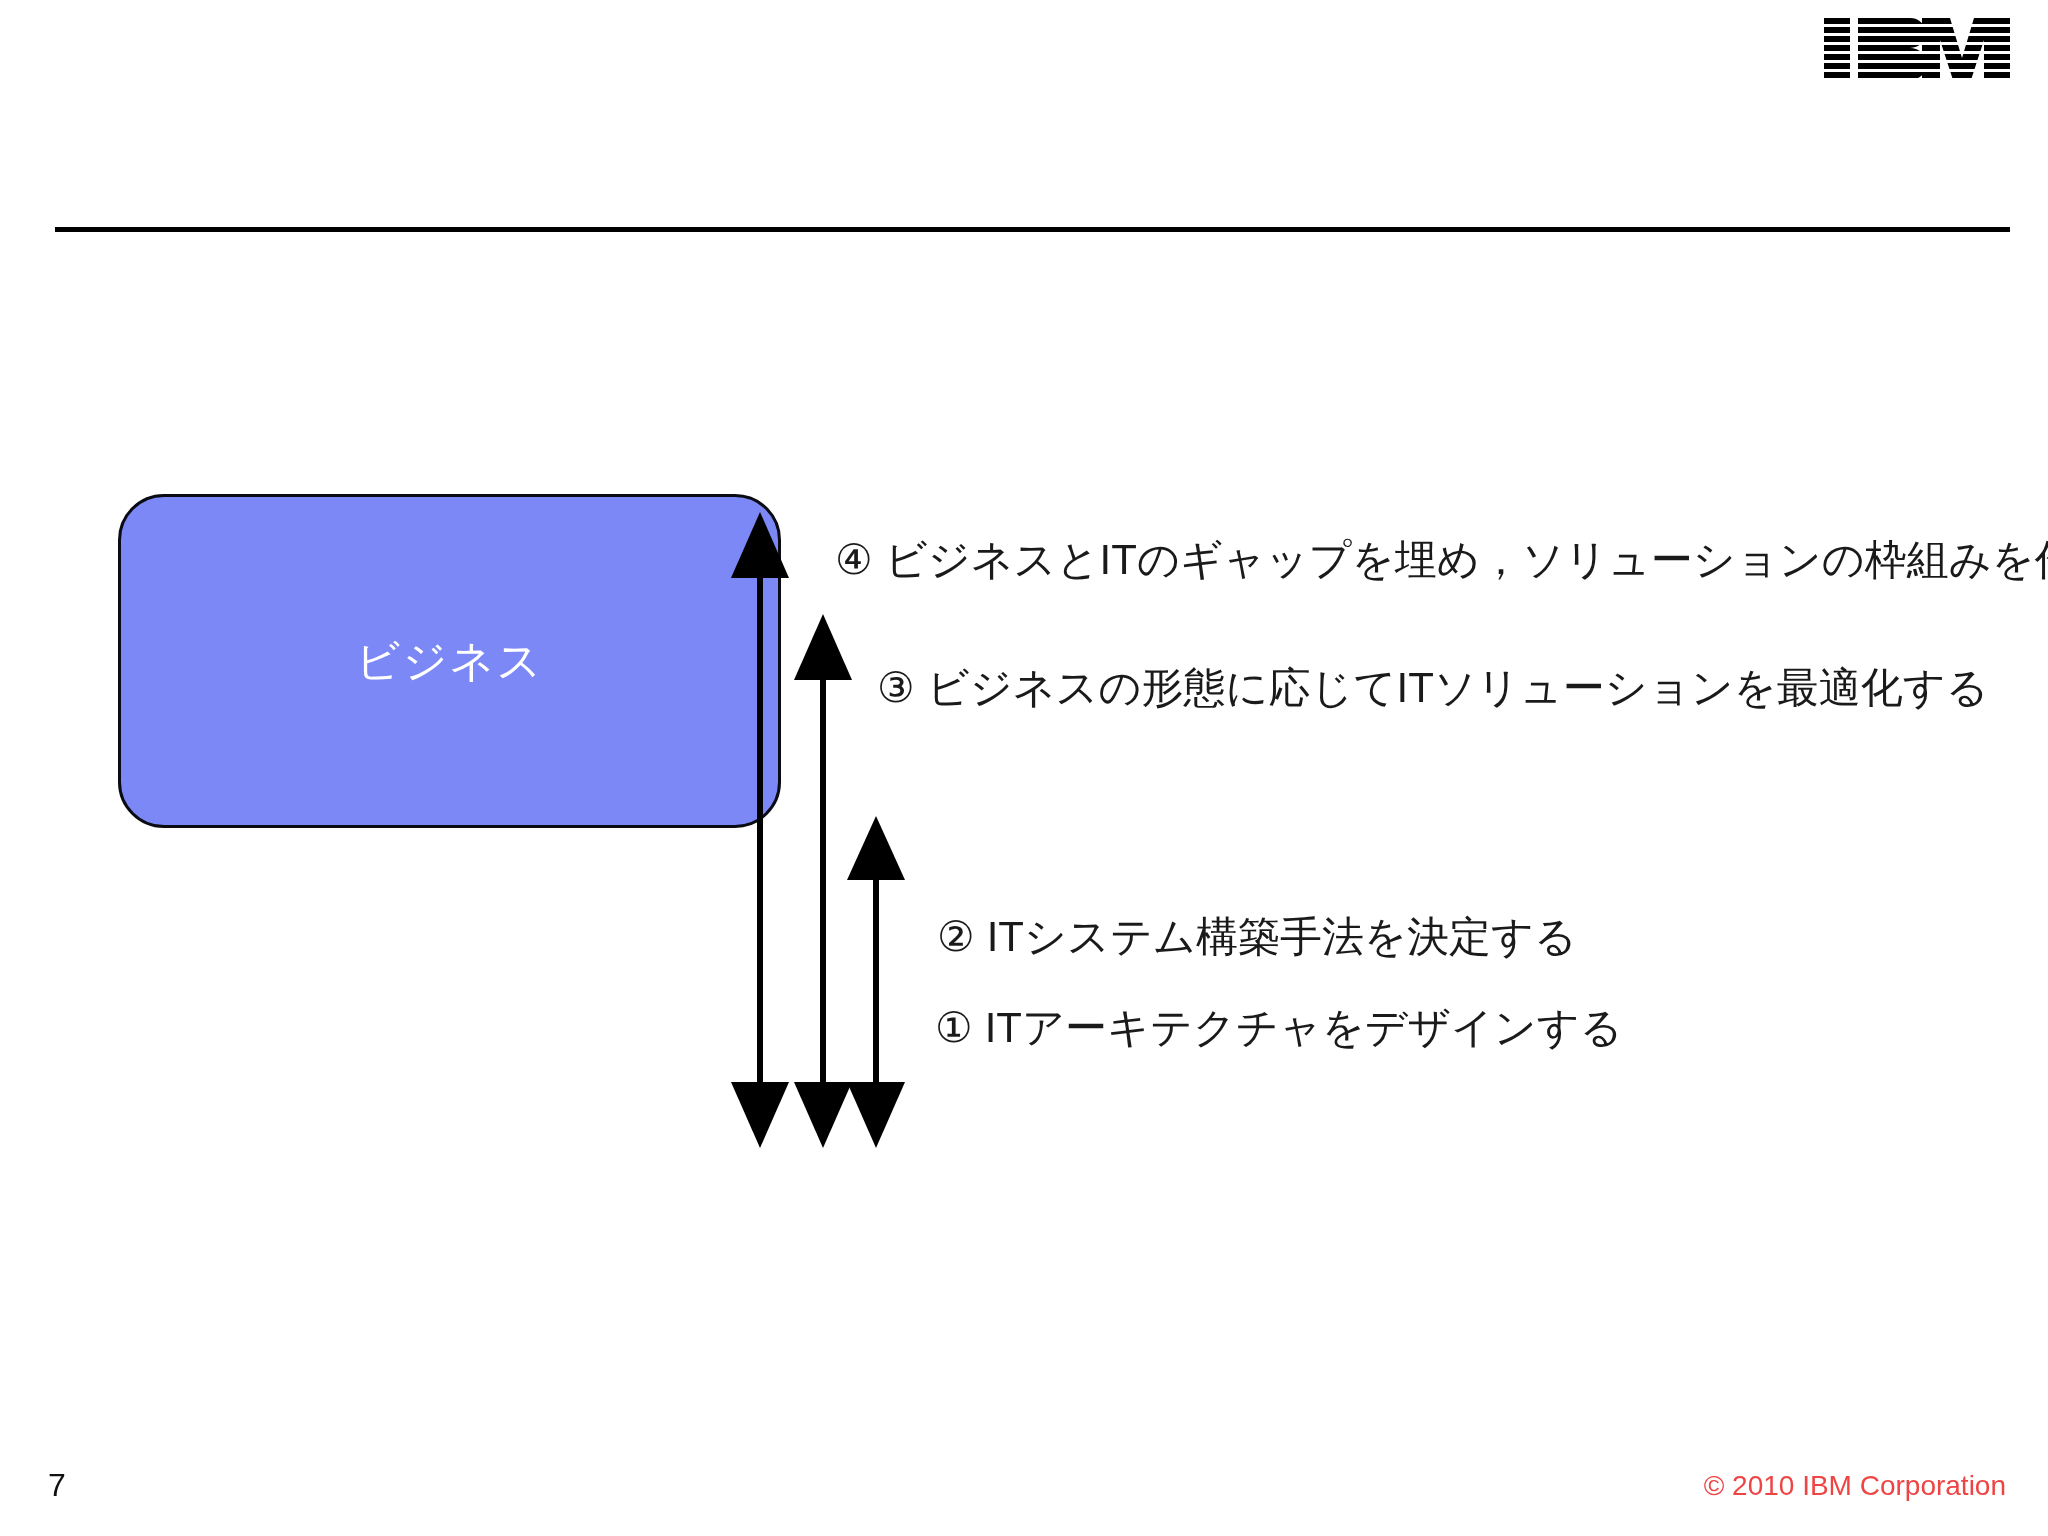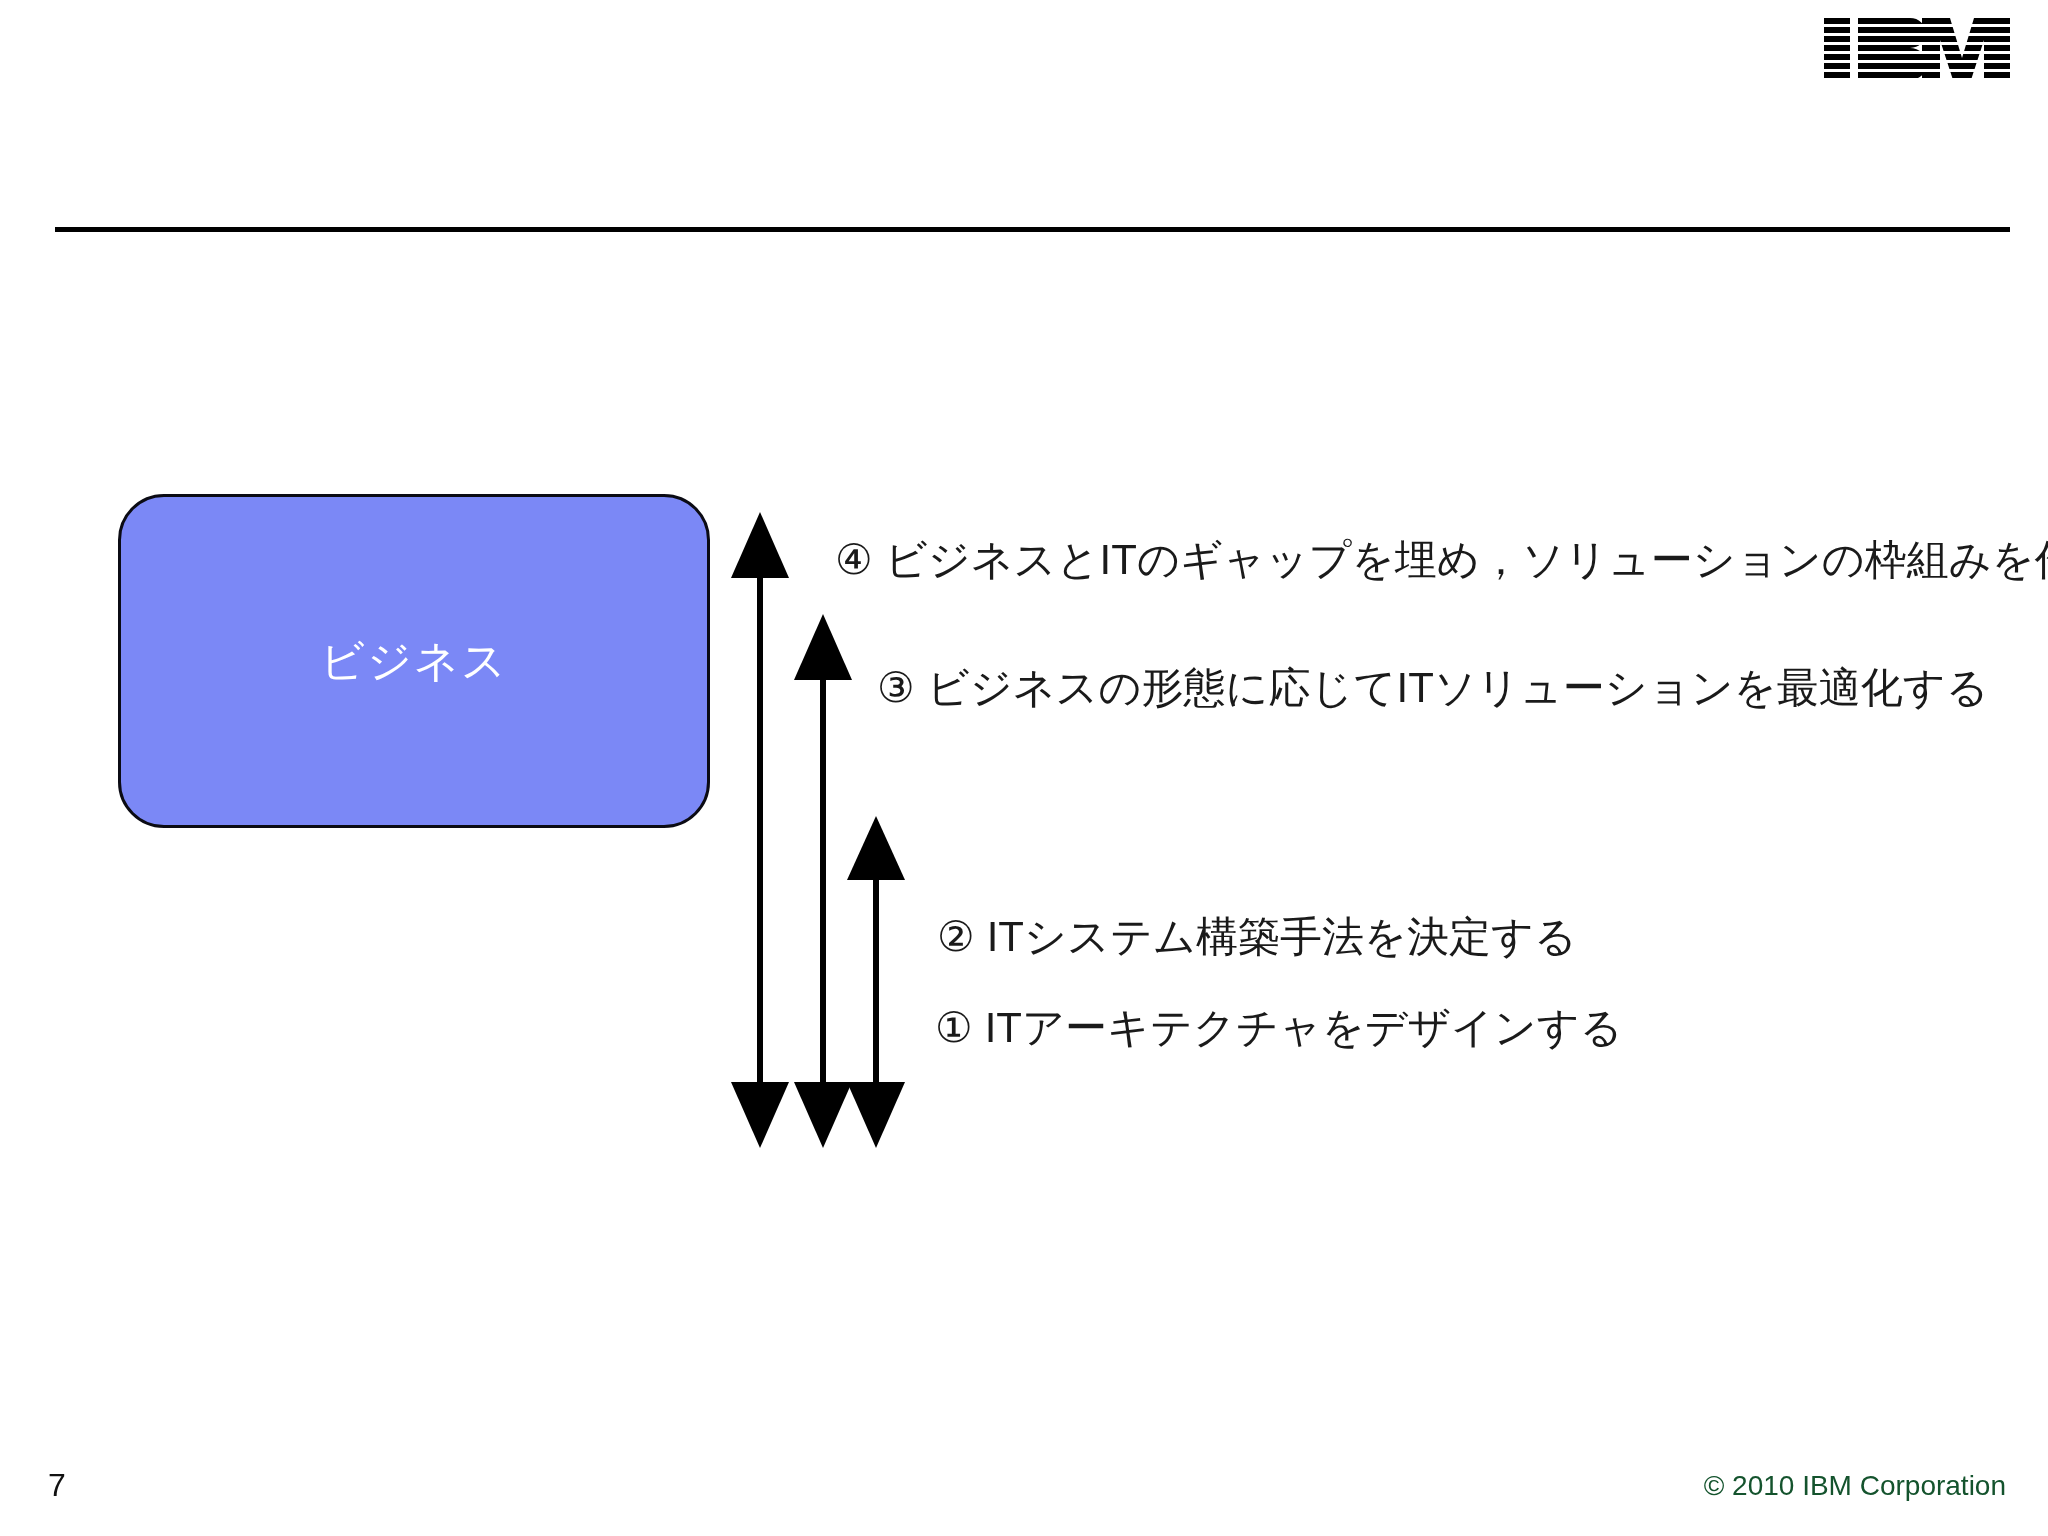--- a/index.html
+++ b/index.html
@@ -46,21 +46,21 @@
     top: 227px;
     width: 1955px;
     height: 5px;
     background: #000000;
   }
 
   
   .stack-box {
     position: absolute;
     left: 118px;
-    width: 592px;
+    width: 663px;
     background: #7b88f6;
     border: 3px solid #0b0b14;
     box-sizing: border-box;
     display: flex;
     align-items: center;
     justify-content: center;
     color: #ffffff;
   }
   #box-business {
     top: 494px;
@@ -119,21 +119,21 @@
     left: 48px;
     bottom: 32px;
     font-size: 32px;
     color: #111111;
   }
   #copyright {
     position: absolute;
     right: 42px;
     bottom: 34px;
     font-size: 28px;
-    color: #14532d;
+    color: #ef4444;
     white-space: nowrap;
   }
 </style>
 </head>
 <body>
 
 <div id="slide">
 
   <div id="ibm-logo">
     <svg viewBox="0 0 186 62" width="186" height="62" aria-label="IBM">

